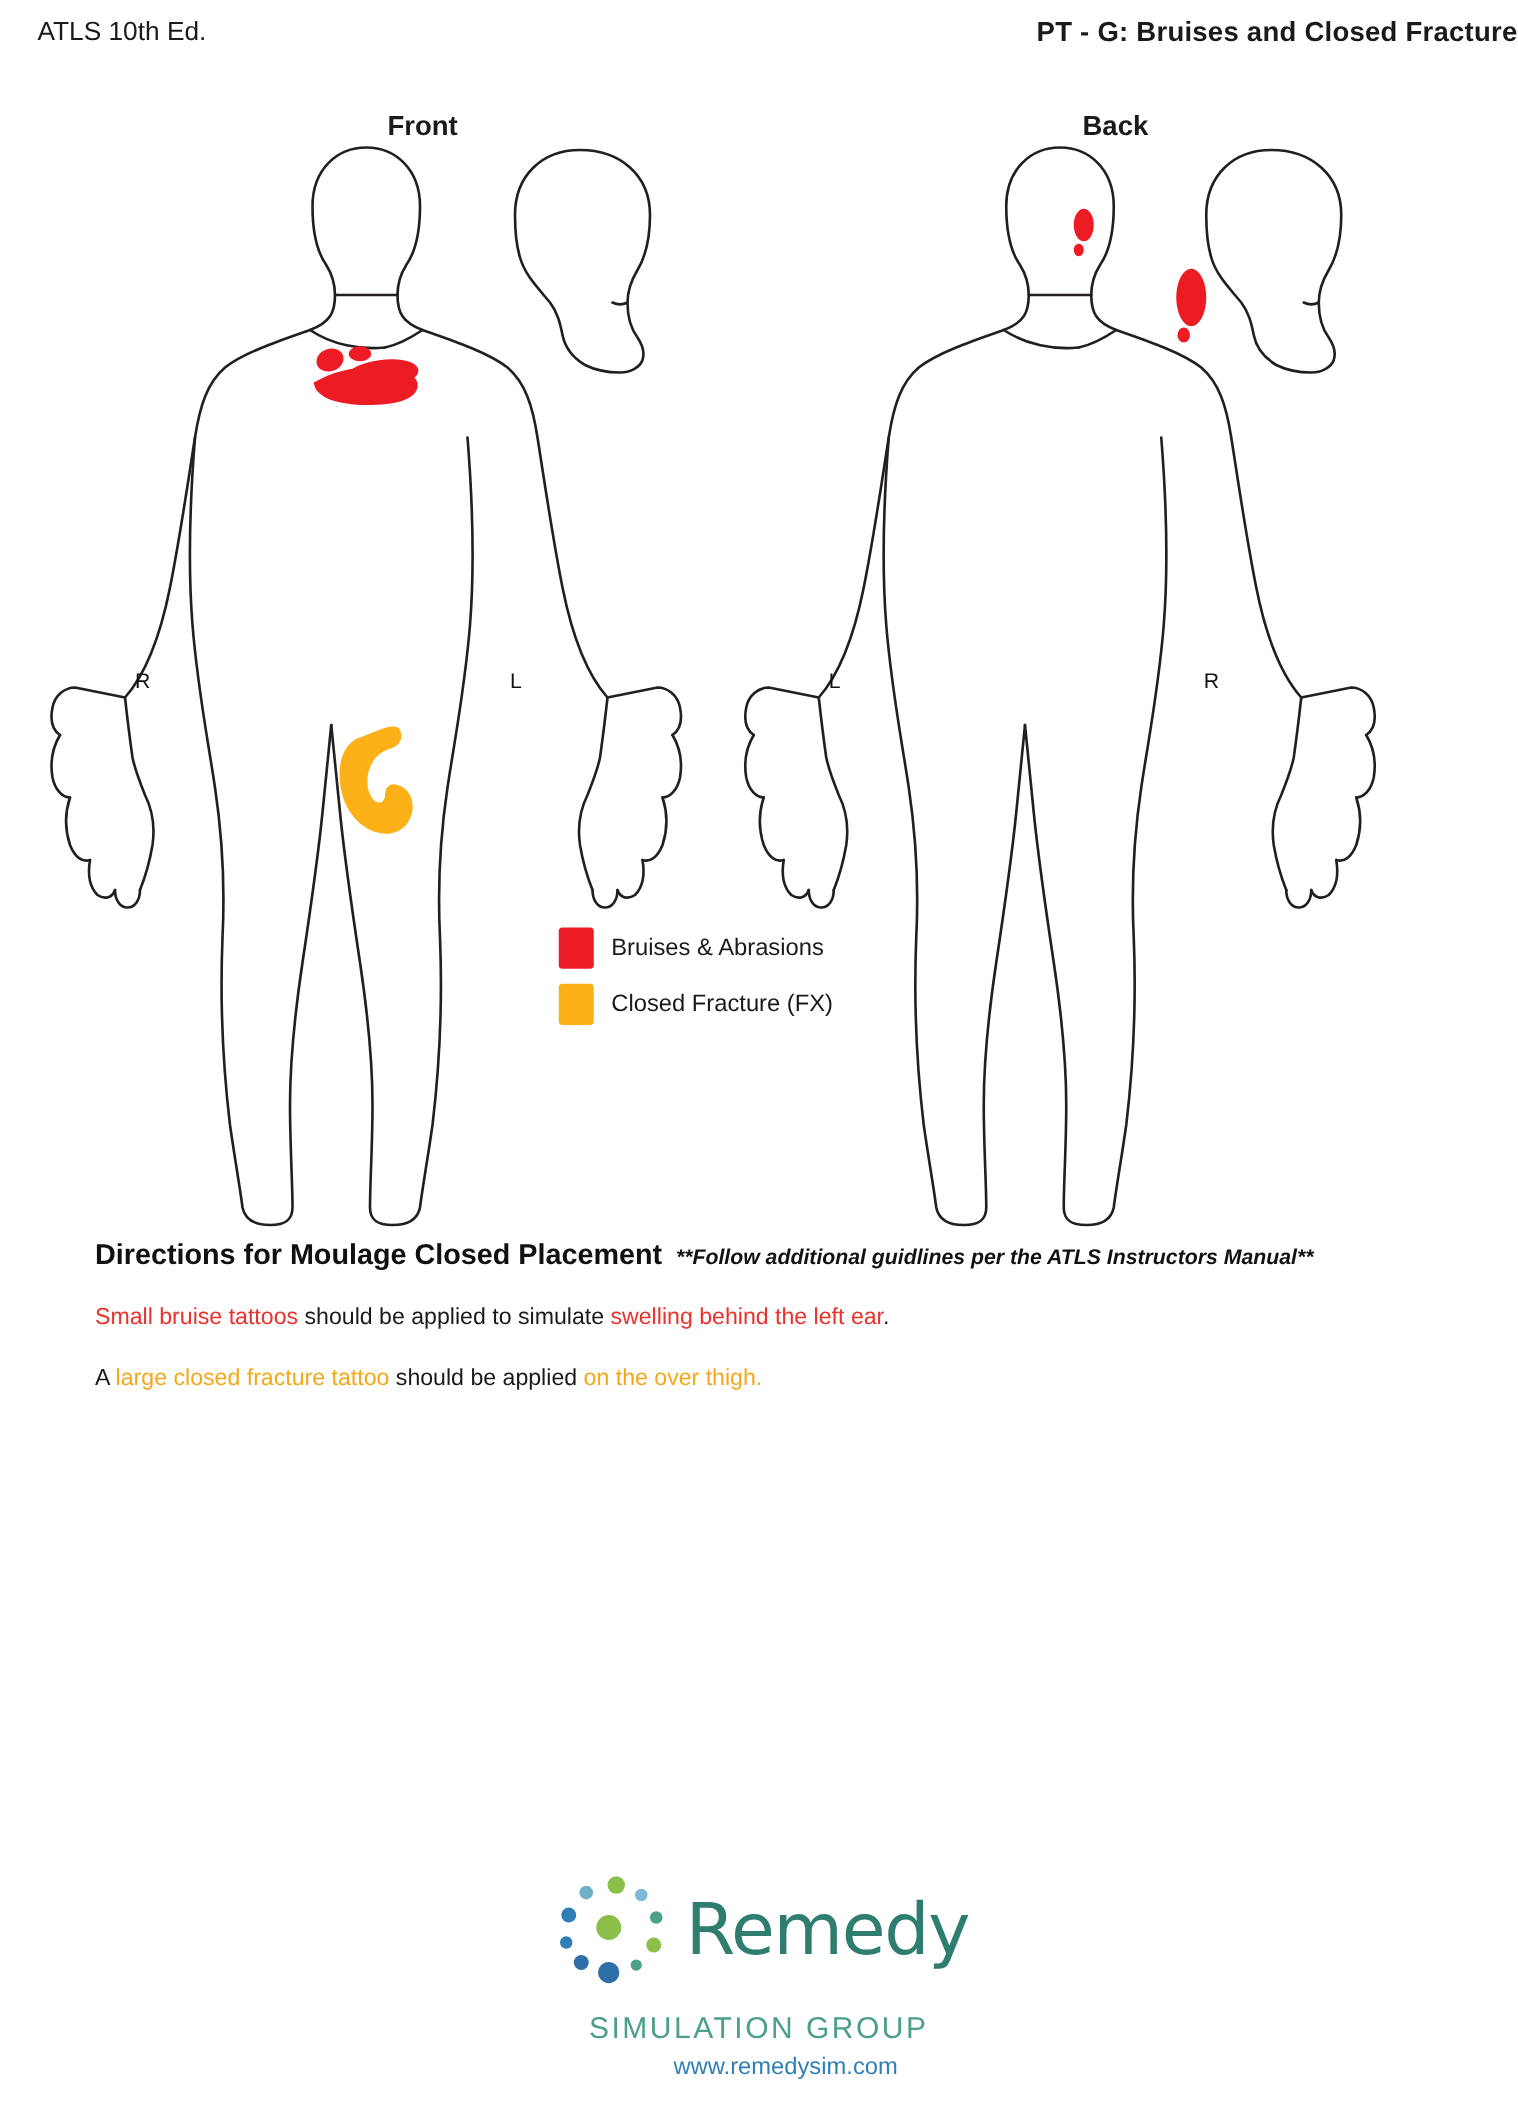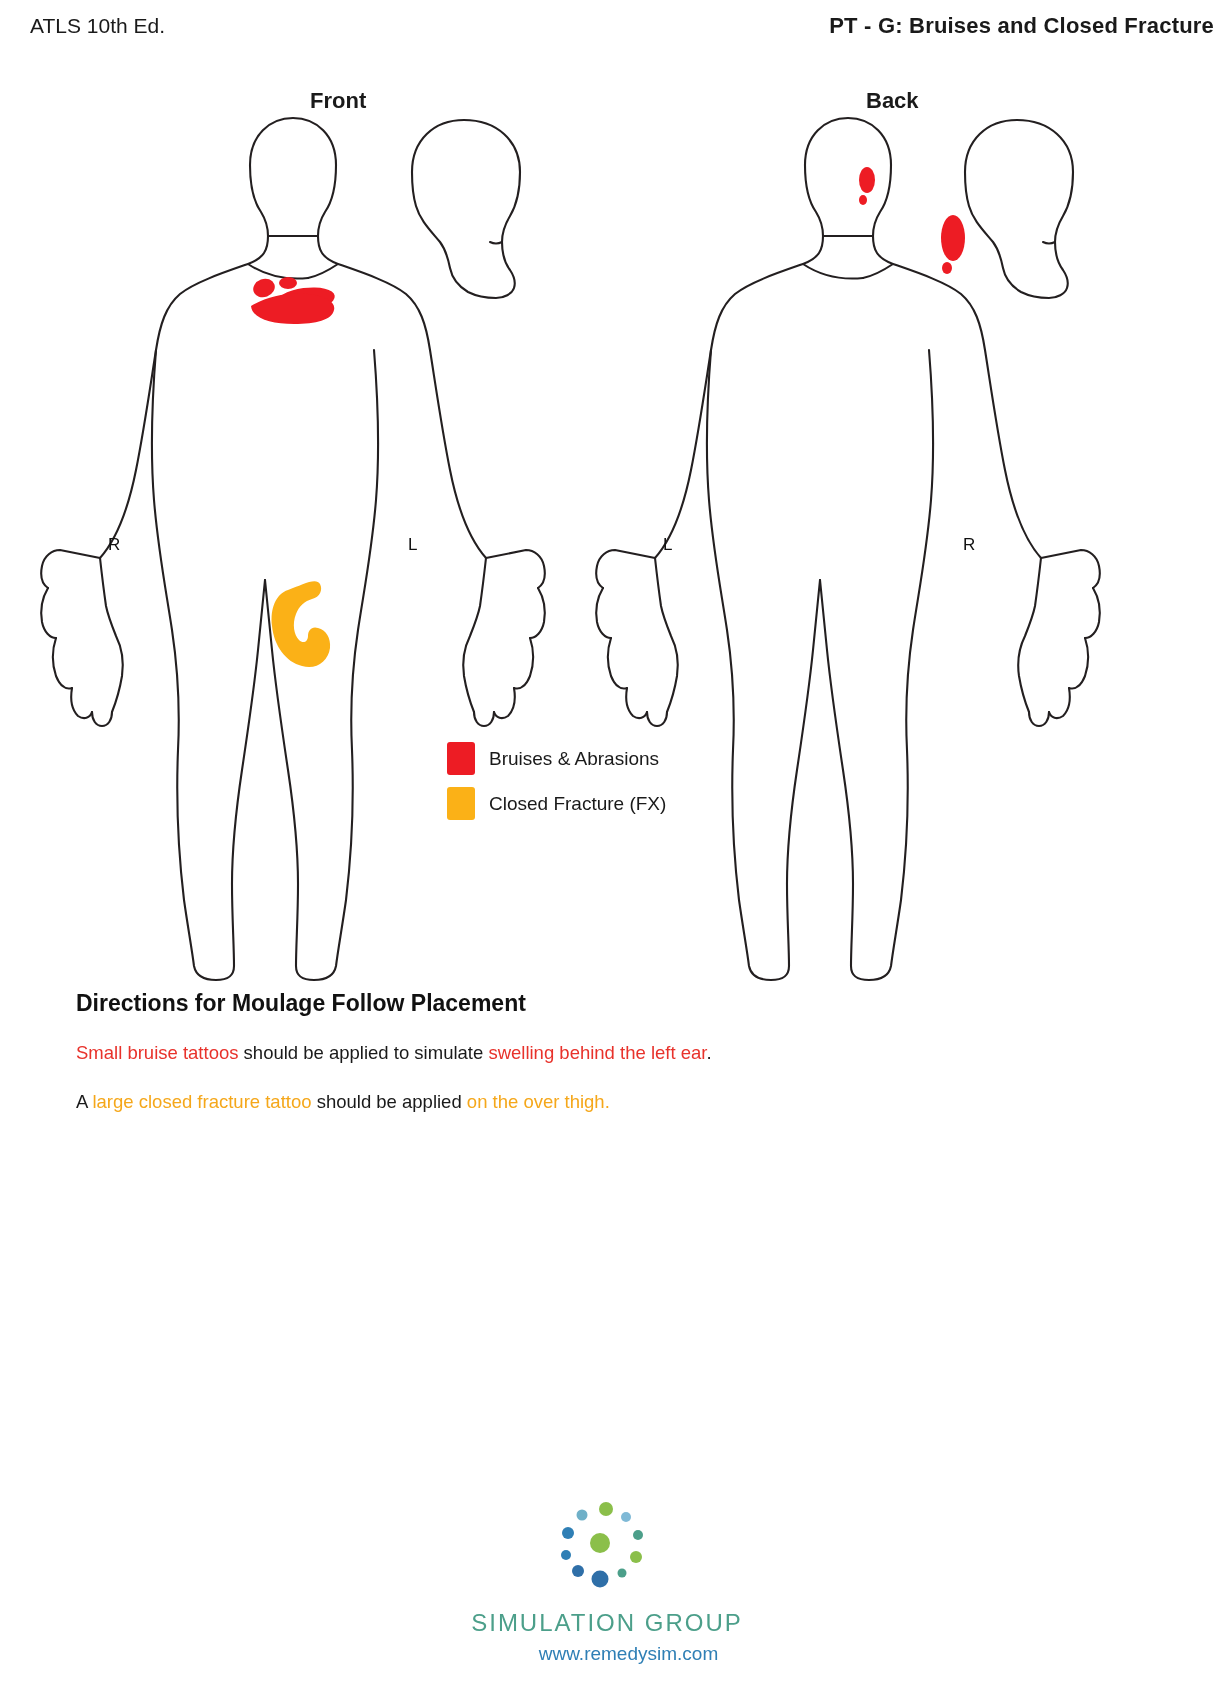--- a/index.html
+++ b/index.html
@@ -333,21 +333,22 @@
     <div class="legend-text">Bruises &amp; Abrasions</div>
   </div>
   <div class="legend-row">
     <div class="legend-swatch" style="background:#fbb117"></div>
     <div class="legend-text">Closed Fracture (FX)</div>
   </div>
 </div>
 
 <div class="directions">
   <div class="dir-head-row">
-    <span class="dir-title">Directions for Moulage Follow Placement</span>
+    <span class="dir-title">Directions for Moulage Closed Placement</span>
+    <span class="dir-note">**Follow additional guidlines per the ATLS Instructors Manual**</span>
   </div>
 
   <div class="dir-line">
     <span class="red">Small bruise tattoos</span><span> should be applied to simulate </span><span class="red">swelling behind the left ear</span><span>.</span>
   </div>
 
 
   <div class="dir-line">
     <span>A </span><span class="gold">large closed fracture tattoo</span><span> should be applied </span><span class="gold">on the over thigh.</span>
   </div>
@@ -363,16 +364,17 @@
         <circle cx="16" cy="38" r="6" fill="#2f7fb5"></circle>
         <circle cx="86" cy="40" r="5" fill="#4c9f8a"></circle>
         <circle cx="14" cy="60" r="5" fill="#2f7fb5"></circle>
         <circle cx="84" cy="62" r="6" fill="#8bbf4a"></circle>
         <circle cx="26" cy="76" r="6" fill="#2f6fa8"></circle>
         <circle cx="70" cy="78" r="4.5" fill="#4c9f8a"></circle>
         <circle cx="48" cy="84" r="8.5" fill="#2f6fa8"></circle>
         <circle cx="48" cy="48" r="10" fill="#8bbf4a"></circle>
       </svg>
     </span>
+    <span class="logo-word">Remedy</span>
   </div>
   <div class="logo-sub">SIMULATION GROUP</div>
   <div class="logo-url">www.remedysim.com</div>
 </div>
 
 </body></html>

